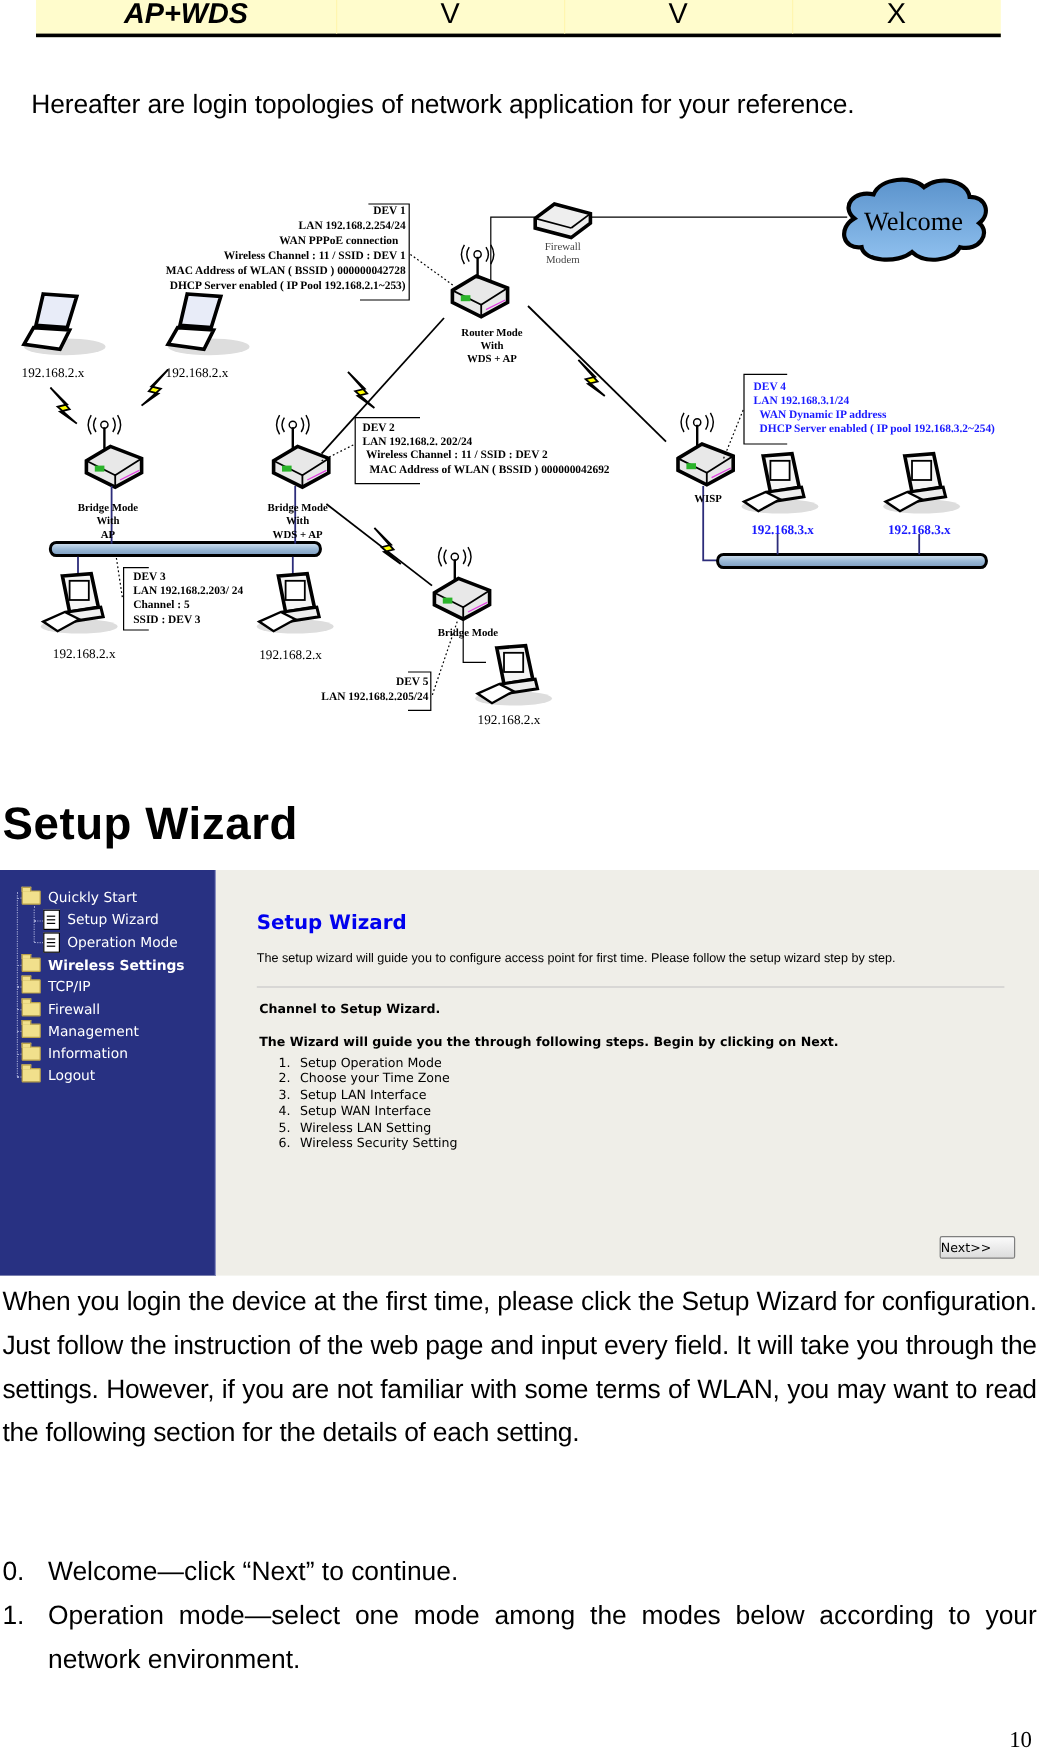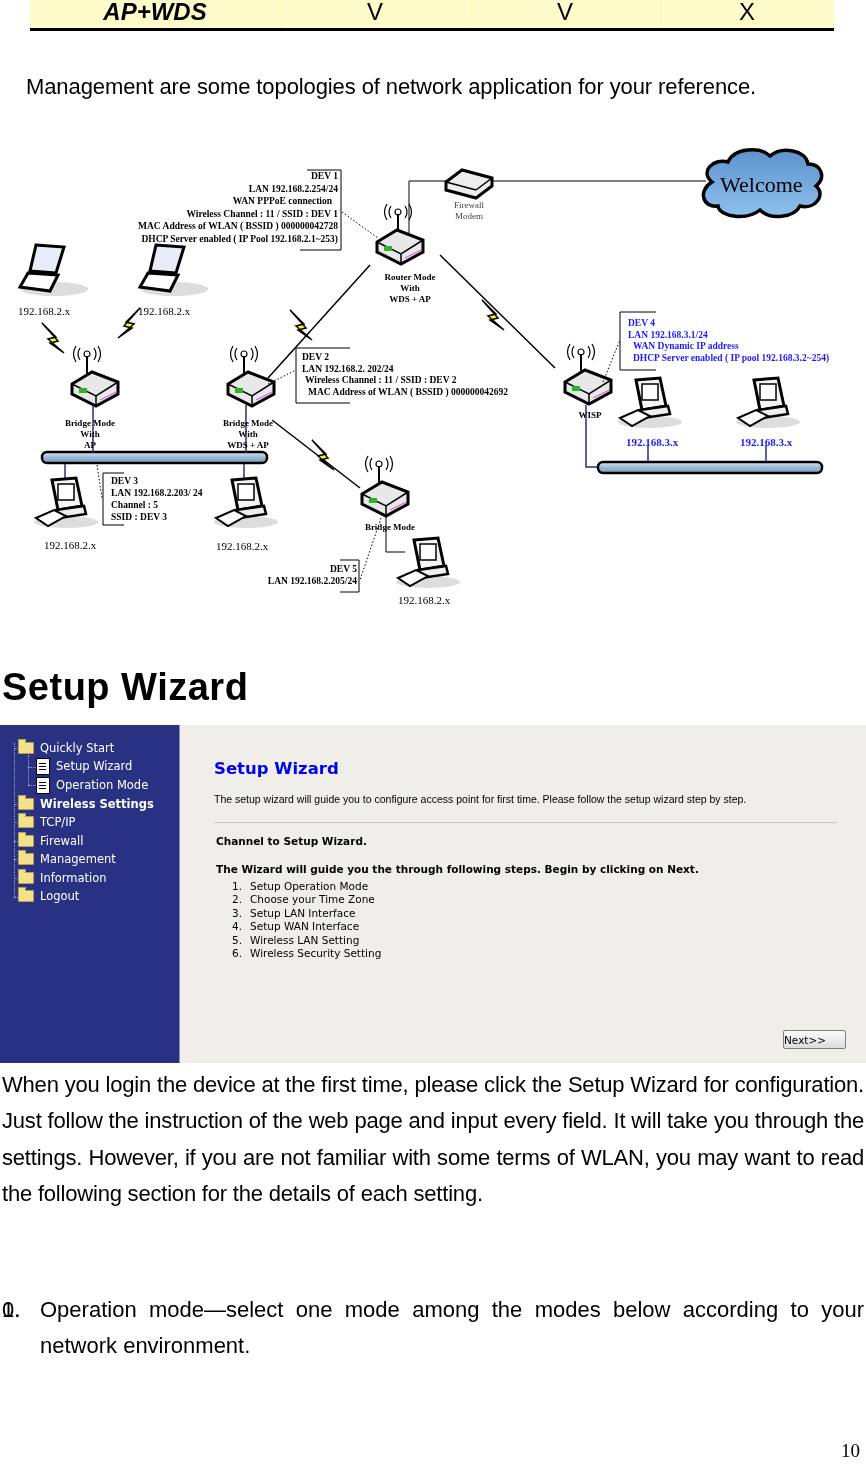--- a/index.html
+++ b/index.html
@@ -63,21 +63,21 @@
 <div class="toprow">
   <div class="cell c0">AP+WDS</div>
   <div class="sep" style="left:250px"></div>
   <div class="cell c1">V</div>
   <div class="sep" style="left:440px"></div>
   <div class="cell c2">V</div>
   <div class="sep" style="left:630px"></div>
   <div class="cell c3">X</div>
 </div>
 
-<div class="intro">Management are some topologies of network application for your reference.</div>
+<div class="intro">Hereafter are login topologies of network application for your reference.</div>
 
 <div class="diagram">
   <svg width="866" height="500" style="position:absolute;left:0;top:0">
     <defs>
       <linearGradient id="cloudg" x1="0" y1="0" x2="0" y2="1">
         <stop offset="0" stop-color="#5b93cc"></stop>
           <stop offset="1" stop-color="#8fc0ee"></stop>
       </linearGradient>
       <linearGradient id="barg" x1="0" y1="0" x2="0" y2="1">
         <stop offset="0" stop-color="#d8e6f2"></stop>
@@ -363,17 +363,17 @@
     <div class="step"><span class="num">4.</span><span>Setup WAN Interface</span></div>
     <div class="step"><span class="num">5.</span><span>Wireless LAN Setting</span></div>
     <div class="step"><span class="num">6.</span><span>Wireless Security Setting</span></div>
   </div>
   <button class="next-btn">Next&gt;&gt;</button>
 </div>
 
 <div class="para">When you login the device at the first time, please click the Setup Wizard for configuration. Just follow the instruction of the web page and input every field. It will take you through the settings. However, if you are not familiar with some terms of WLAN, you may want to read the following section for the details of each setting.</div>
 
 <div class="list">
-  <div class="li"><span class="n">0.</span></div>
+  <div class="li"><span class="n">0.</span><span>Welcome—click “Next” to continue.</span></div>
   <div class="li"><span class="n">1.</span><span>Operation mode—select one mode among the modes below according to your network environment.</span></div>
 </div>
 
 <div class="pagenum">10</div>
 
 </body></html>

